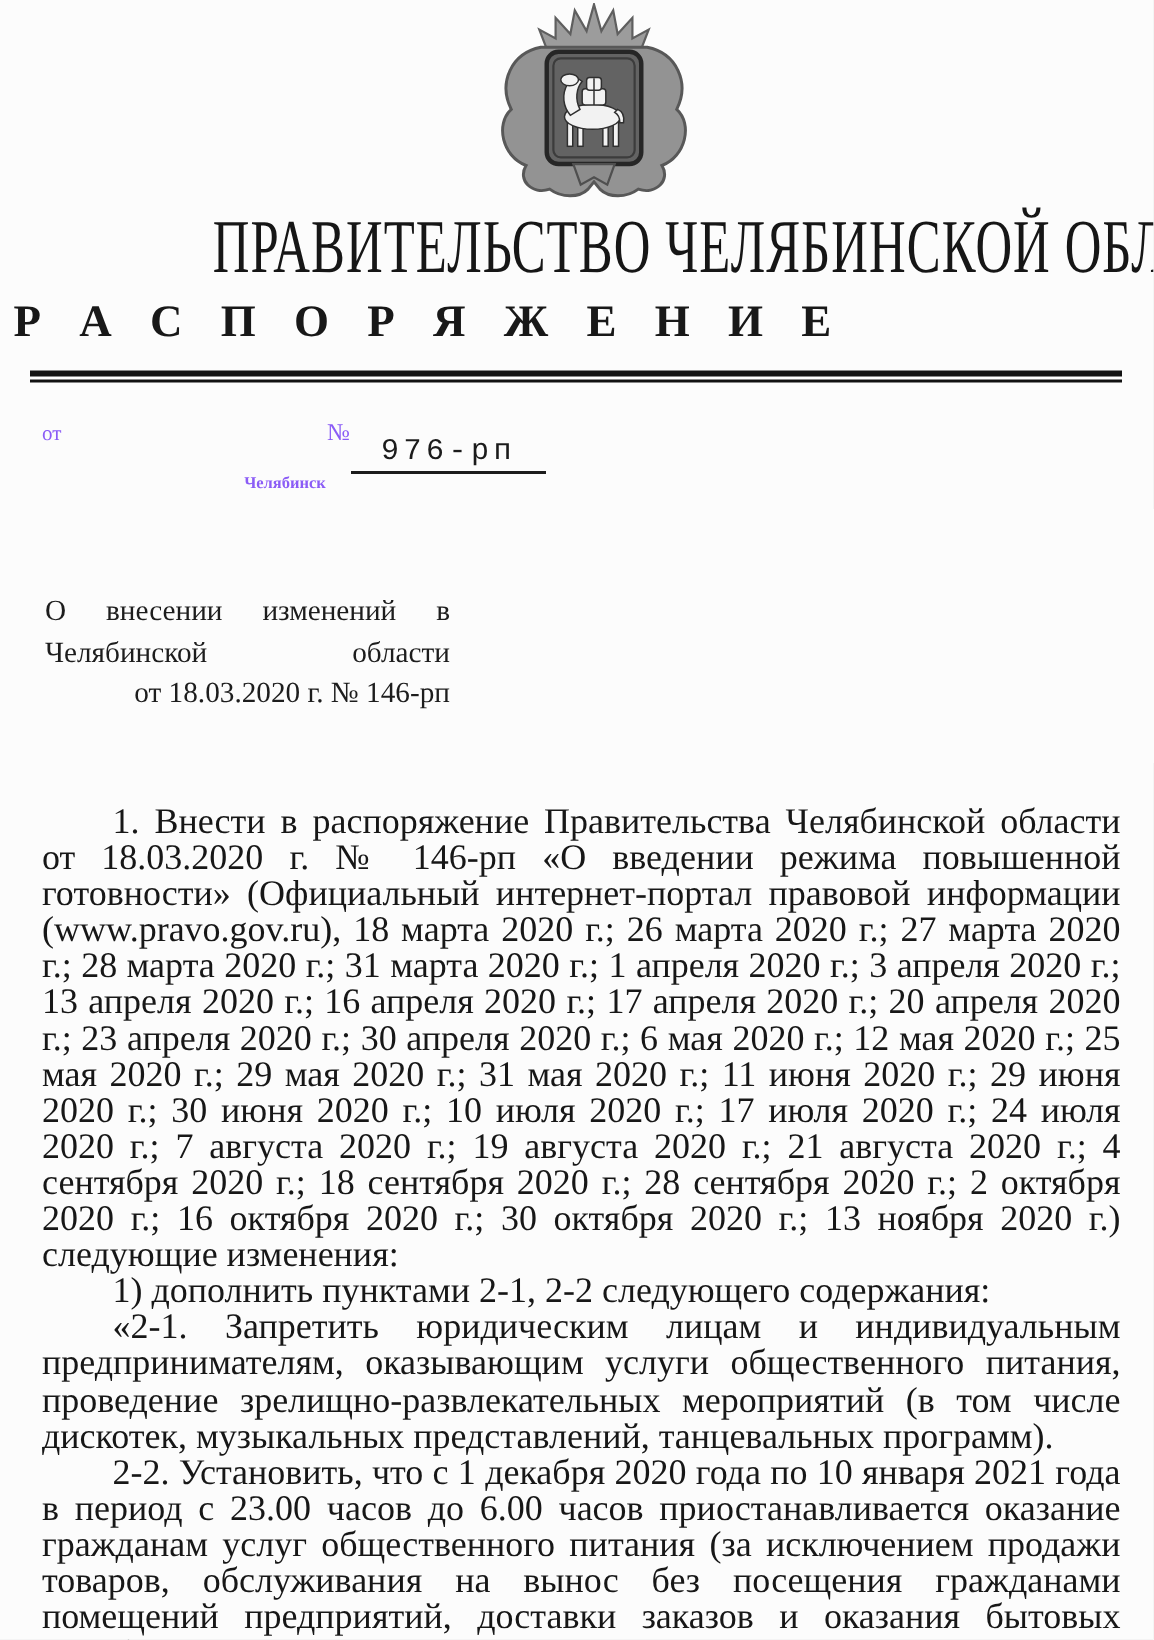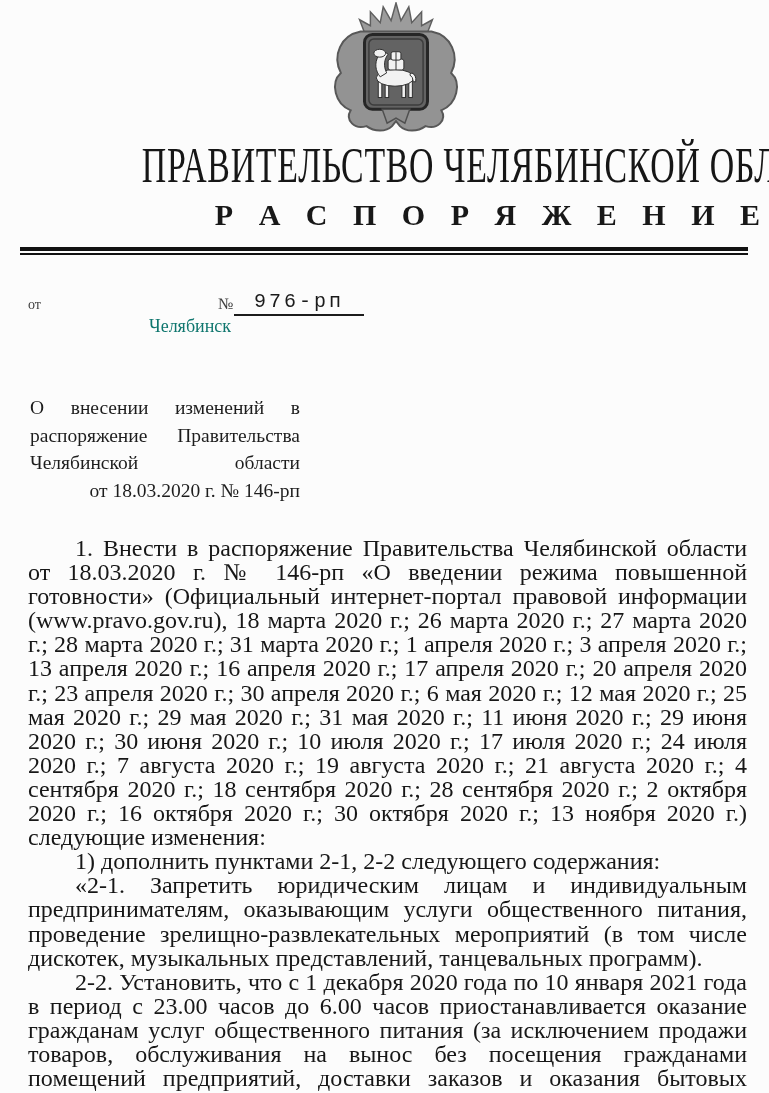--- a/index.html
+++ b/index.html
@@ -24,56 +24,56 @@
     display:inline-block;
     font-size:47px;
     letter-spacing:1px;
     transform:scale(0.72,1.08);
     transform-origin:center top;
     color:#161616;
   }
   
   .doc-type{
     position:absolute;top:198px;left:0;width:769px;
-    text-align:right;
+    text-align:left;
     font-size:30px;font-weight:700;
     letter-spacing:9px;text-indent:9px;
     color:#181818;
   }
   
   .double-rule{
     position:absolute;top:247px;left:20px;width:728px;
     height:2px;
     border-top:4px solid #121212;
     border-bottom:2px solid #121212;
   }
   
   .meta-row{
     position:absolute;top:290px;left:28px;width:340px;height:26px;
   }
   .meta-label{
-    position:absolute;bottom:3px;
-    font-size:14px;color:#404040;
+    position:absolute;bottom:18px;
+    font-size:14px;color:#8b5cf6;
   }
   .meta-label.ot{left:0;}
   .meta-label.num{left:190px;font-size:16px;}
   .meta-line{
     position:absolute;bottom:0;height:24px;
     border-bottom:2px solid #1c1c1c;
     text-align:center;
     font-family:"Liberation Mono", monospace;
     font-size:20px;color:#1b1b1b;
     line-height:24px;
   }
   .meta-line.date-line{left:16px;width:186px;letter-spacing:1px;}
   .meta-line.number-line{left:206px;width:130px;letter-spacing:3px;text-align:center;}
   .city{
     position:absolute;top:316px;left:44px;width:292px;
     text-align:center;
-    font-size:18px;font-weight:400;color:#0f766e;
+    font-size:11px;font-weight:700;color:#8b5cf6;
   }
   
   .subject{
     position:absolute;top:394px;left:30px;width:270px;
     font-size:19.5px;line-height:27.5px;color:#1d1d1d;
   }
   .subject .j{text-align:justify;text-align-last:justify;}
   .subject .l{text-align:right;}
   
   .body-text{
@@ -126,21 +126,20 @@
 
   <div class="meta-row">
     <span class="meta-label ot">от</span>
     <span class="meta-label num">№</span>
     <span class="meta-line number-line">976-рп</span>
   </div>
   <div class="city">Челябинск</div>
 
   <div class="subject">
     <div class="j">О внесении изменений в</div>
-    <div class="j">распоряжение Правительства</div>
     <div class="j">Челябинской области</div>
     <div class="l">от 18.03.2020 г. № 146-рп</div>
   </div>
 
   <div class="body-text">
     <p>1. Внести в распоряжение Правительства Челябинской области от 18.03.2020 г. № 146-рп «О введении режима повышенной готовности» (Официальный интернет-портал правовой информации (www.pravo.gov.ru), 18 марта 2020 г.; 26 марта 2020 г.; 27 марта 2020 г.; 28 марта 2020 г.; 31 марта 2020 г.; 1 апреля 2020 г.; 3 апреля 2020 г.; 13 апреля 2020 г.; 16 апреля 2020 г.; 17 апреля 2020 г.; 20 апреля 2020 г.; 23 апреля 2020 г.; 30 апреля 2020 г.; 6 мая 2020 г.; 12 мая 2020 г.; 25 мая 2020 г.; 29 мая 2020 г.; 31 мая 2020 г.; 11 июня 2020 г.; 29 июня 2020 г.; 30 июня 2020 г.; 10 июля 2020 г.; 17 июля 2020 г.; 24 июля 2020 г.; 7 августа 2020 г.; 19 августа 2020 г.; 21 августа 2020 г.; 4 сентября 2020 г.; 18 сентября 2020 г.; 28 сентября 2020 г.; 2 октября 2020 г.; 16 октября 2020 г.; 30 октября 2020 г.; 13 ноября 2020 г.) следующие изменения:</p>
     <p>1) дополнить пунктами 2-1, 2-2 следующего содержания:</p>
     <p>«2-1. Запретить юридическим лицам и индивидуальным предпринимателям, оказывающим услуги общественного питания, проведение зрелищно-развлекательных мероприятий (в том числе дискотек, музыкальных представлений, танцевальных программ).</p>
     <p>2-2. Установить, что с 1 декабря 2020 года по 10 января 2021 года в период с 23.00 часов до 6.00 часов приостанавливается оказание гражданам услуг общественного питания (за исключением продажи товаров, обслуживания на вынос без посещения гражданами помещений предприятий, доставки заказов и оказания бытовых услуг).»;</p>
   </div>

